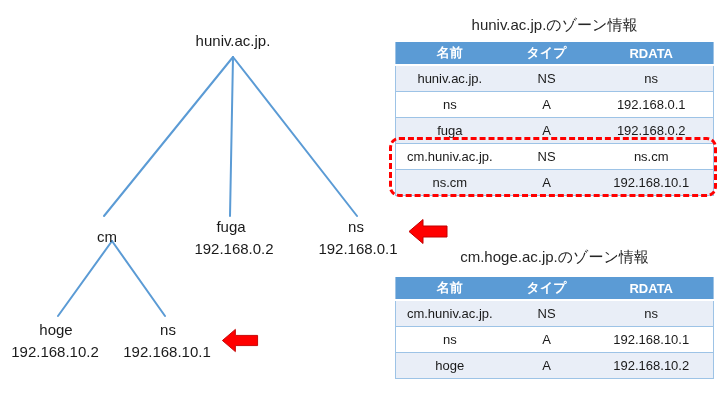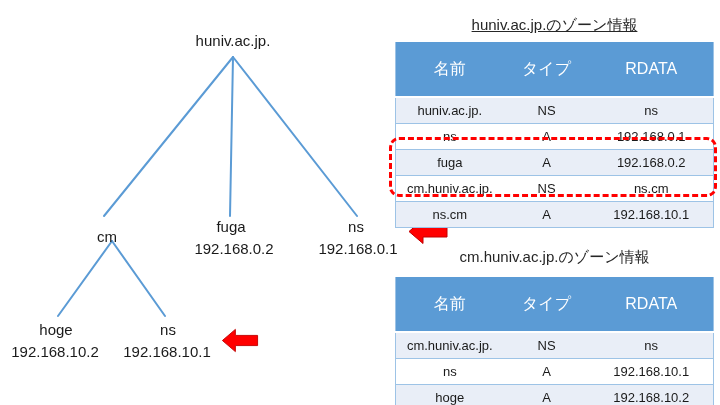--- a/index.html
+++ b/index.html
@@ -47,26 +47,26 @@
     color: #1a1a1a;
     border: 1px solid #9DC3E6;
     border-top: none;
   }
   .zone-table col.c1 { width: 34%; }
   .zone-table col.c2 { width: 27%; }
   .zone-table col.c3 { width: 39%; }
   .zone-table th {
     background: #5B9BD5;
     color: #ffffff;
-    font-weight: normal;
+    font-weight: bold;
     height: 22px;
-    padding: 16px;
+    padding: 0;
     text-align: center;
     border-bottom: 2px solid #ffffff;
-    font-size: 16px;
+    font-size: 13px;
   }
   .zone-table td {
     height: 25px;
     padding: 0 4px;
     text-align: center;
     white-space: nowrap;
     overflow: hidden;
   }
   .zone-table tbody tr { background: #ffffff; }
   .zone-table tbody tr.band { background: #E9EEF7; }
@@ -111,21 +111,21 @@
   <div class="node-label" style="left:168px; top:321px;">ns</div>
   <div class="node-label" style="left:167px; top:343px;">192.168.10.1</div>
 
   <svg class="arrow-icon" style="left:408px; top:218px;" width="40" height="27" viewBox="0 0 40 27" xmlns="http://www.w3.org/2000/svg">
     <polygon points="1,13.5 15,1.5 15,8 39,8 39,19 15,19 15,25.5" fill="#FF0000" stroke="#C00000" stroke-width="1" stroke-linejoin="round"></polygon>
   </svg>
   <svg class="arrow-icon" style="left:221px; top:328px;" width="38" height="25" viewBox="0 0 40 27" xmlns="http://www.w3.org/2000/svg">
     <polygon points="1,13.5 15,1.5 15,8 39,8 39,19 15,19 15,25.5" fill="#FF0000" stroke="#C00000" stroke-width="1" stroke-linejoin="round"></polygon>
   </svg>
 
-  <div class="zone-title" style="top:16px;text-decoration:underline;">huniv.ac.jp.のゾーン情報</div>
+  <div class="zone-title" style="top:16px;">huniv.ac.jp.のゾーン情報</div>
 
   <table class="zone-table" style="top:42px;">
     <colgroup>
         <col class="c1">
         <col class="c2">
         <col class="c3">
       </colgroup>
     <thead>
       <tr>
         <th>名前</th>
@@ -157,21 +157,21 @@
       <tr class="band">
         <td>ns.cm</td>
         <td>A</td>
         <td>192.168.10.1</td>
       </tr>
     </tbody>
   </table>
 
   <div class="highlight-box"></div>
 
-  <div class="zone-title" style="top:248px;">cm.huniv.ac.jp.のゾーン情報</div>
+  <div class="zone-title" style="top:248px;">cm.hoge.ac.jp.のゾーン情報</div>
 
   <table class="zone-table" style="top:277px;">
     <colgroup>
         <col class="c1">
         <col class="c2">
         <col class="c3">
       </colgroup>
     <thead>
       <tr>
         <th>名前</th>

